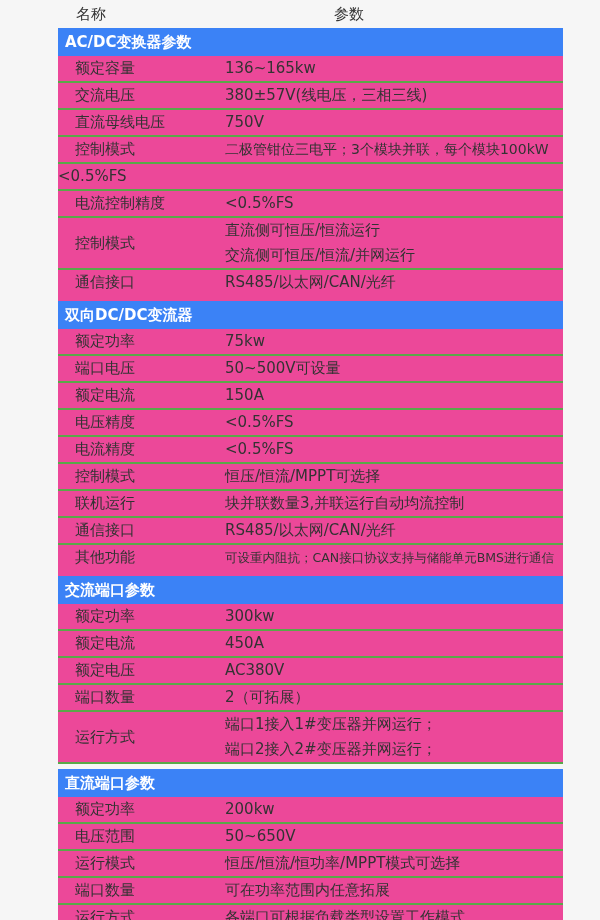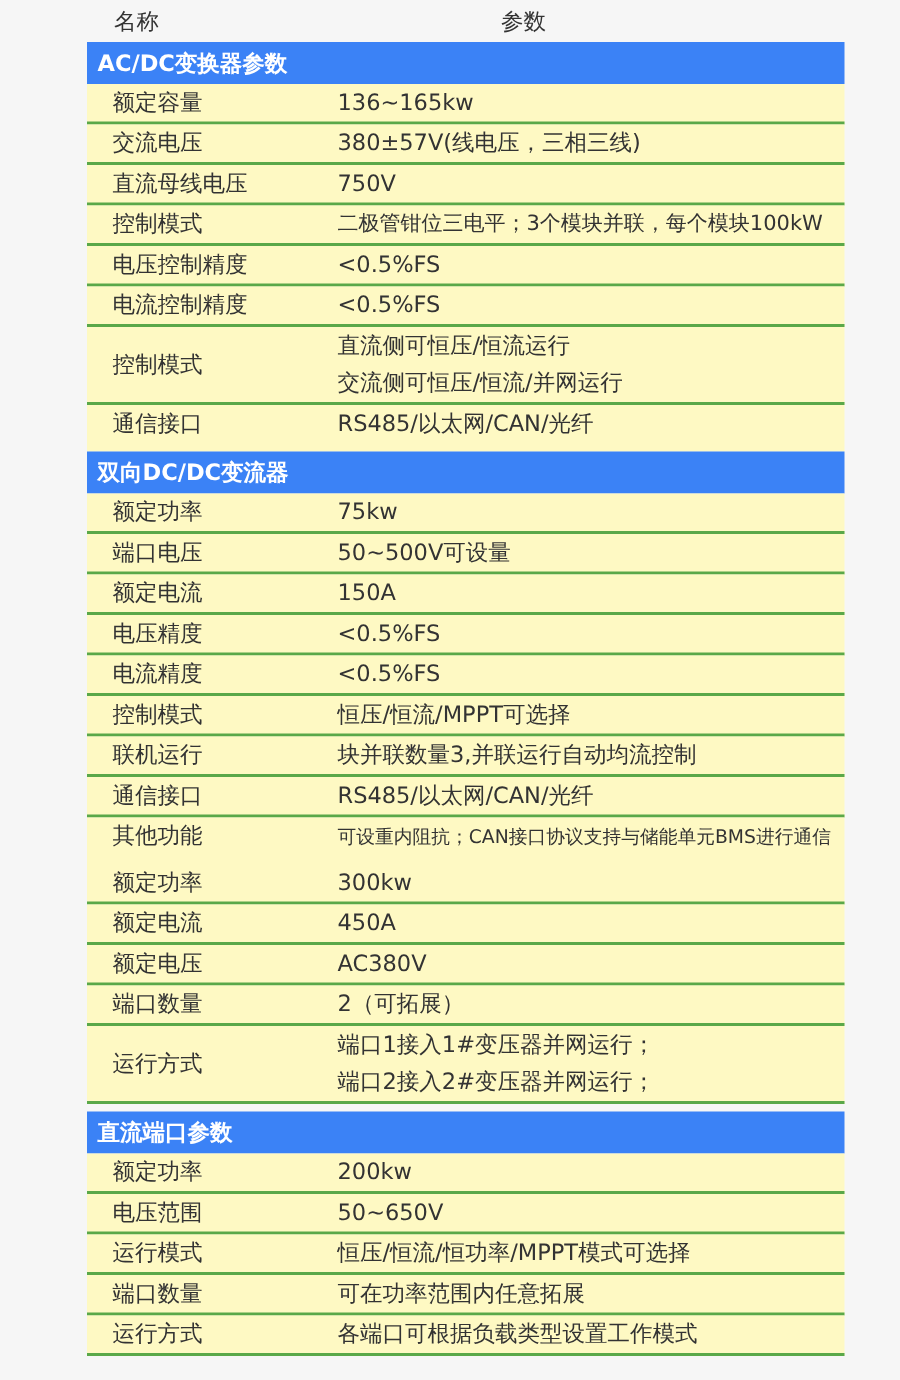--- a/index.html
+++ b/index.html
@@ -31,21 +31,21 @@
     background:#3b82f6;
     color:#ffffff;
     font-weight:bold;
     font-size:15px;
     padding-left:7px;
     box-sizing:border-box;
   }
   .row {
     display:flex;
     align-items:center;
-    background:#fef9c3;
+    background:#ec4899;
     border-bottom:2px solid #5aa849;
     min-height:23px;
     font-size:15px;
     line-height:23px;
   }
   .label {
     width:167px;
     padding-left:17px;
     flex-shrink:0;
     box-sizing:border-box;
@@ -91,21 +91,20 @@
             <div class="line">750V</div>
           </div>
         </div>
         <div class="row">
           <div class="label">控制模式</div>
           <div class="value">
             <div class="line sz-md">二极管钳位三电平；3个模块并联，每个模块100kW</div>
           </div>
         </div>
         <div class="row">
-          <div class="label">电压控制精度</div>
           <div class="value">
             <div class="line">&lt;0.5%FS</div>
           </div>
         </div>
         <div class="row">
           <div class="label">电流控制精度</div>
           <div class="value">
             <div class="line">&lt;0.5%FS</div>
           </div>
         </div>
@@ -174,20 +173,21 @@
           </div>
         </div>
         <div class="row end-pad">
           <div class="label">其他功能</div>
           <div class="value">
             <div class="line sz-sm">可设重内阻抗；CAN接口协议支持与储能单元BMS进行通信</div>
           </div>
         </div>
       </div>
       <div class="section">
+        <div class="bar"><span class="bar-title">交流端口参数</span></div>
         <div class="row">
           <div class="label">额定功率</div>
           <div class="value">
             <div class="line">300kw</div>
           </div>
         </div>
         <div class="row">
           <div class="label">额定电流</div>
           <div class="value">
             <div class="line">450A</div>

